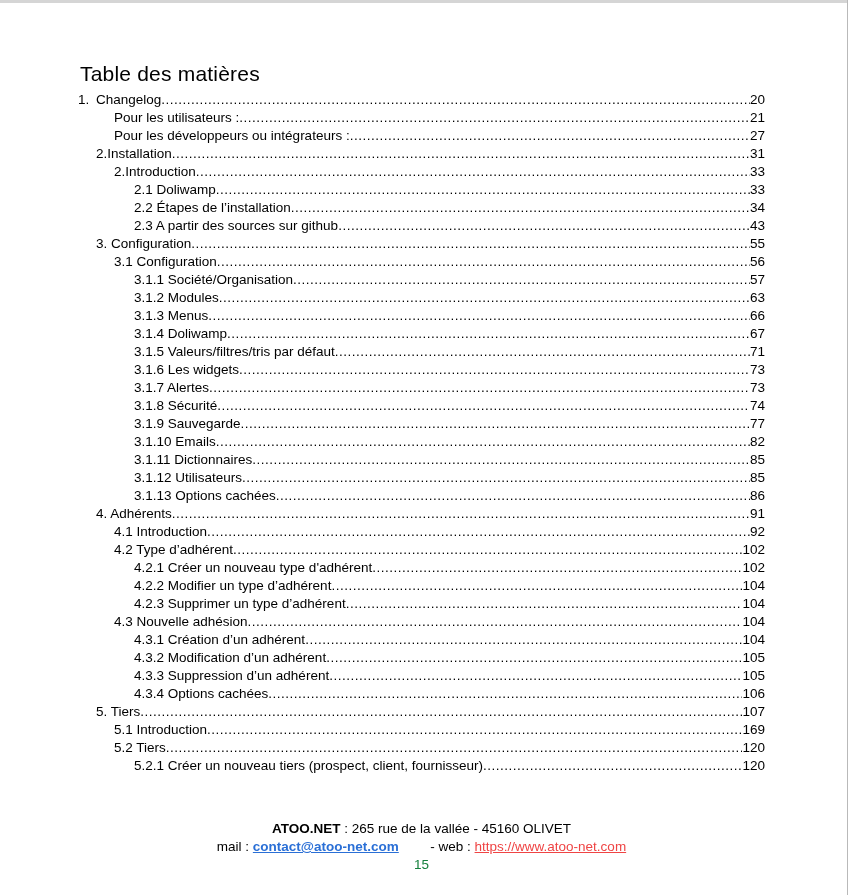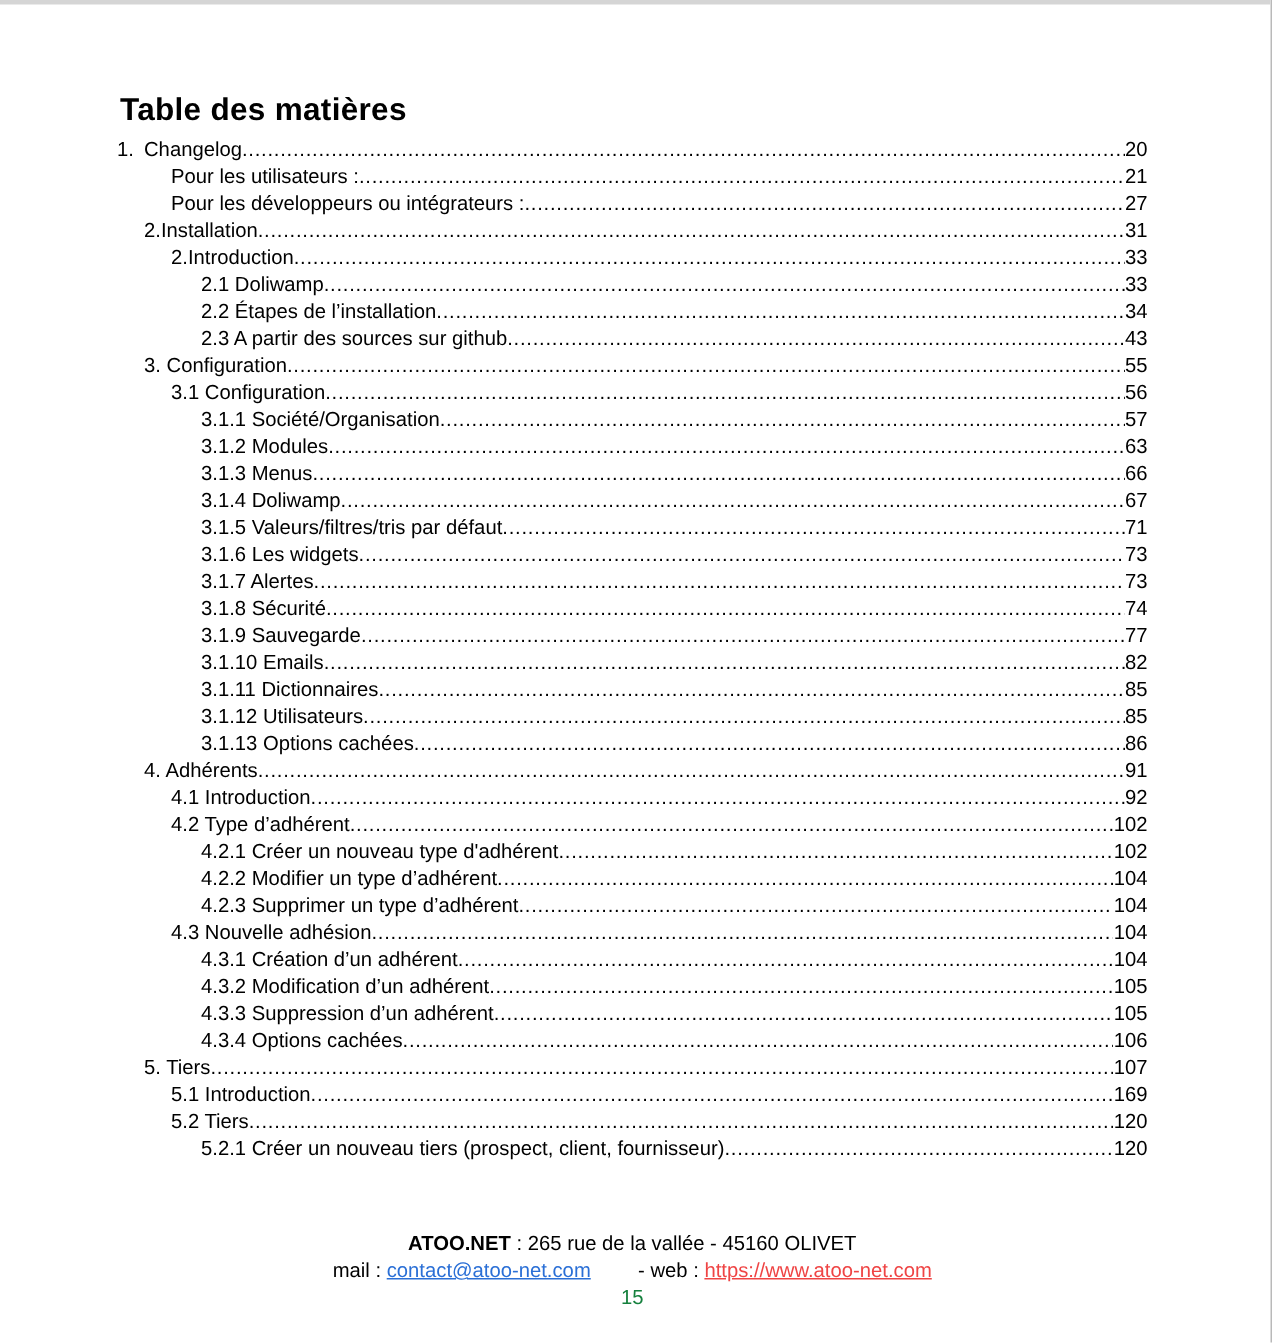--- a/index.html
+++ b/index.html
@@ -16,21 +16,21 @@
     background: #fff;
     border-right: 1px solid #b9b9b9;
     box-sizing: border-box;
   }
   .top-edge {
     position: absolute; top: 0; left: 0; right: 0;
     height: 3px; background: #d5d5d5;
   }
   .doc-title {
     position: absolute; left: 80px; top: 48px;
-    font-size: 21px; font-weight: bold; color: #000;
+    font-size: 21px; font-weight: normal; color: #000;
     letter-spacing: 0.2px;
   }
   .toc {
     position: absolute; left: 78px; top: 91px; width: 687px;
   }
   .toc-row {
     display: flex; align-items: baseline;
     height: 18px; font-size: 13.5px; line-height: 18px;
     white-space: nowrap;
   }
@@ -286,16 +286,16 @@
       <div class="toc-row lvl3 no-num">
 
       <span class="lbl">5.2.1 Créer un nouveau tiers (prospect, client, fournisseur)</span>
       <span class="dots">............................................................................................................................................................................................................................</span>
       <span class="pg">120</span>
     </div>
     </div>
 
   <div class="footer">
     <div><span class="company">ATOO.NET</span><span> : 265 rue de la vallée - 45160 OLIVET</span></div>
-    <div><span>mail : </span><a style="color: rgb(42, 111, 214);">contact@atoo-net.com</a><span style="white-space:pre;margin-left:24px;">  - web : </span><a style="color: #ef4444;">https://www.atoo-net.com</a></div>
+    <div><span>mail : </span><a style="color: rgb(42, 111, 214); font-weight: bold;">contact@atoo-net.com</a><span style="white-space:pre;margin-left:24px;">  - web : </span><a style="color: #ef4444;">https://www.atoo-net.com</a></div>
     <div class="page-num">15</div>
   </div>
 </div>
 
 </body></html>

